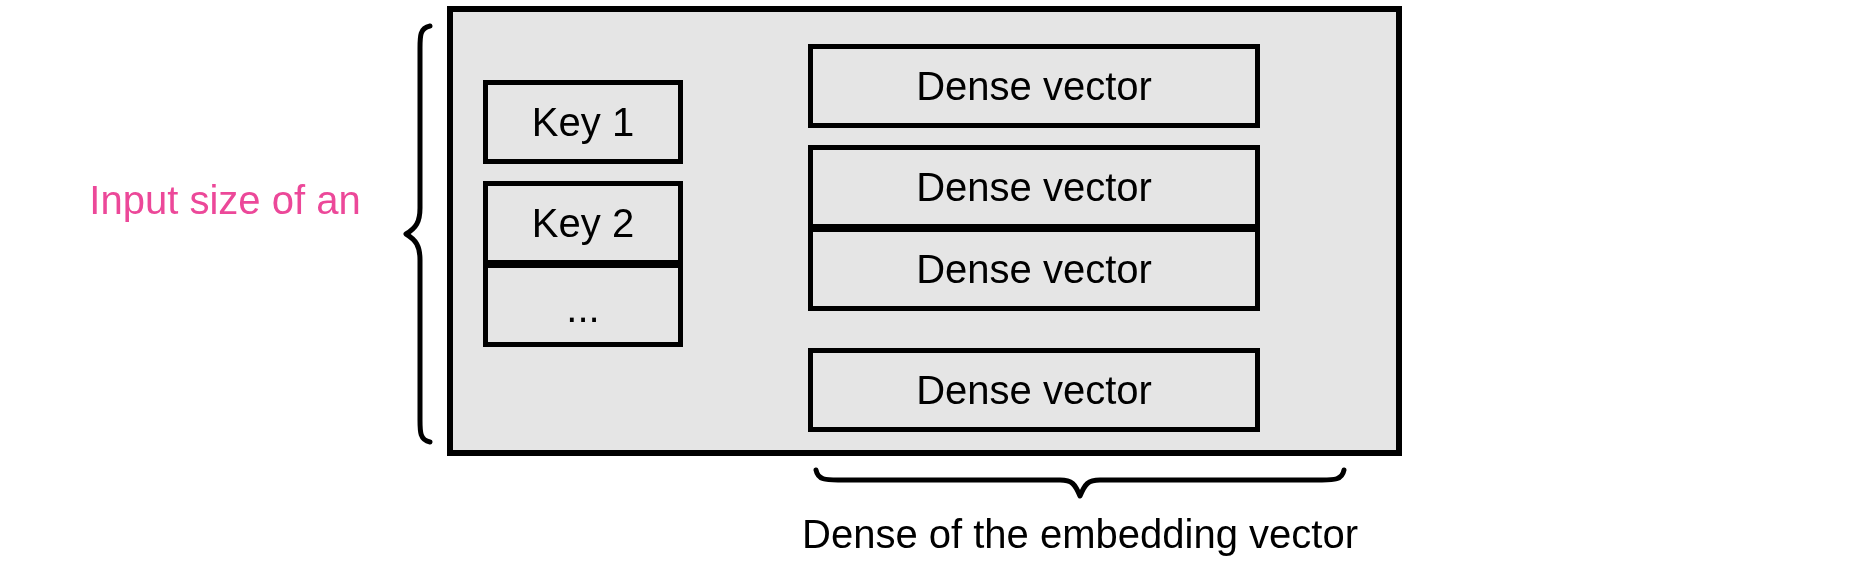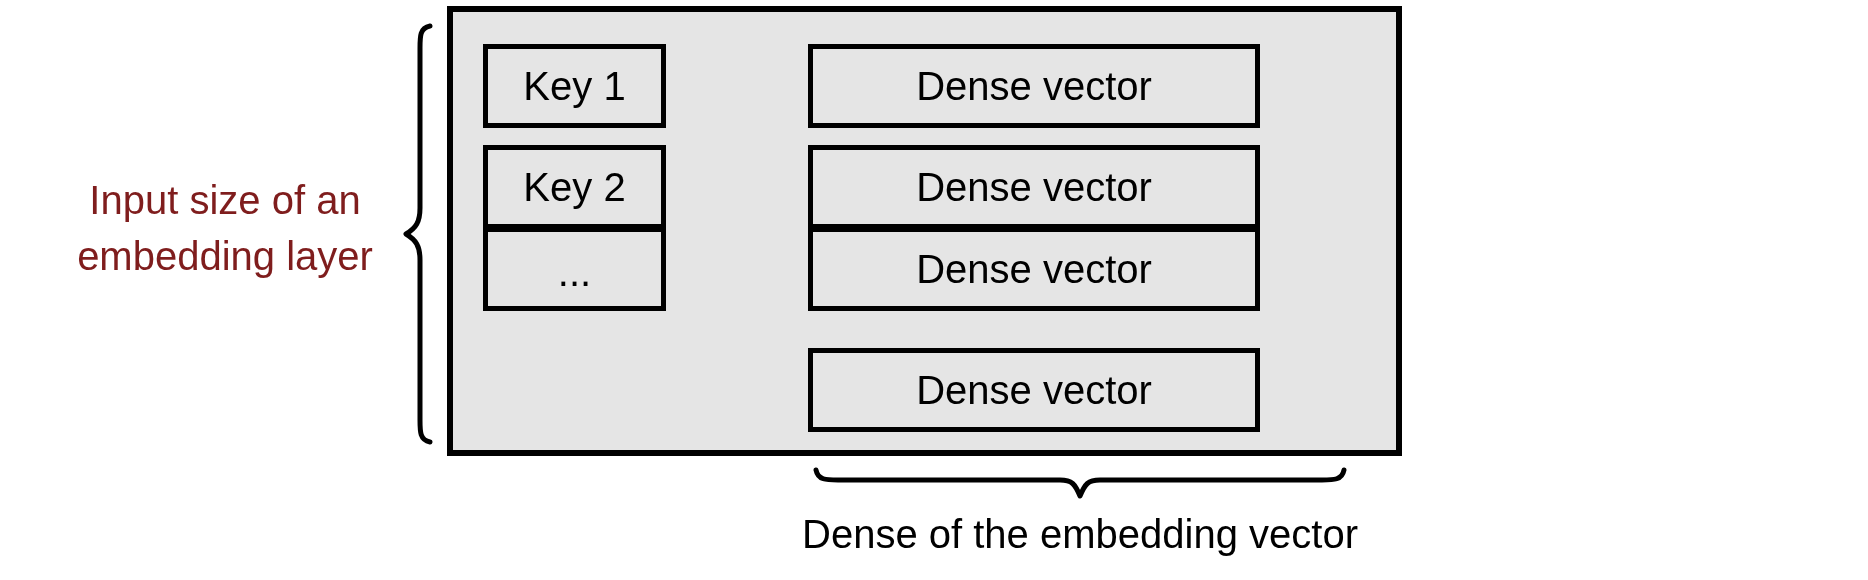--- a/index.html
+++ b/index.html
@@ -23,21 +23,21 @@
 
   
   .left-caption {
     position: absolute;
     left: 60px;
     top: 172px;
     width: 330px;
     text-align: center;
     font-size: 40px;
     line-height: 56px;
-    color: #7f1d1d;
+    color: #ec4899;
     white-space: nowrap;
   }
   .left-caption .cap-line { display: block; }
 
   
   .brace-svg {
     position: absolute;
     overflow: visible;
   }
   .brace-path {
@@ -85,21 +85,22 @@
     height: 84px;
     display: flex;
     align-items: center;
     justify-content: center;
     font-size: 40px;
     line-height: 1;
     color: #000000;
   }
   .cell-key {
     left: 30px;
-    width: 183px;
+    width: 200px;
+    margin-top: 36px;
   }
   .cell-vec {
     left: 355px;
     width: 452px;
   }
   .cell.is-ellipsis {
     align-items: flex-end;
     padding-bottom: 14px;
   }
 
@@ -116,21 +117,20 @@
     white-space: nowrap;
   }
 </style>
 </head>
 <body>
 
 <div id="stage">
 
   <div class="left-caption">
     <span class="cap-line">Input size of an</span>
-    <span class="cap-line">embedding layer</span>
   </div>
 
   <svg id="vert-brace" class="brace-svg" width="34" height="424" viewBox="0 0 34 424">
     <path class="brace-path" d="M 30 4
              C 20 6, 20 14, 20 26
              L 20 186
              C 20 200, 16 206, 6 212
              C 16 218, 20 224, 20 238
              L 20 398
              C 20 410, 20 418, 30 420"></path>

